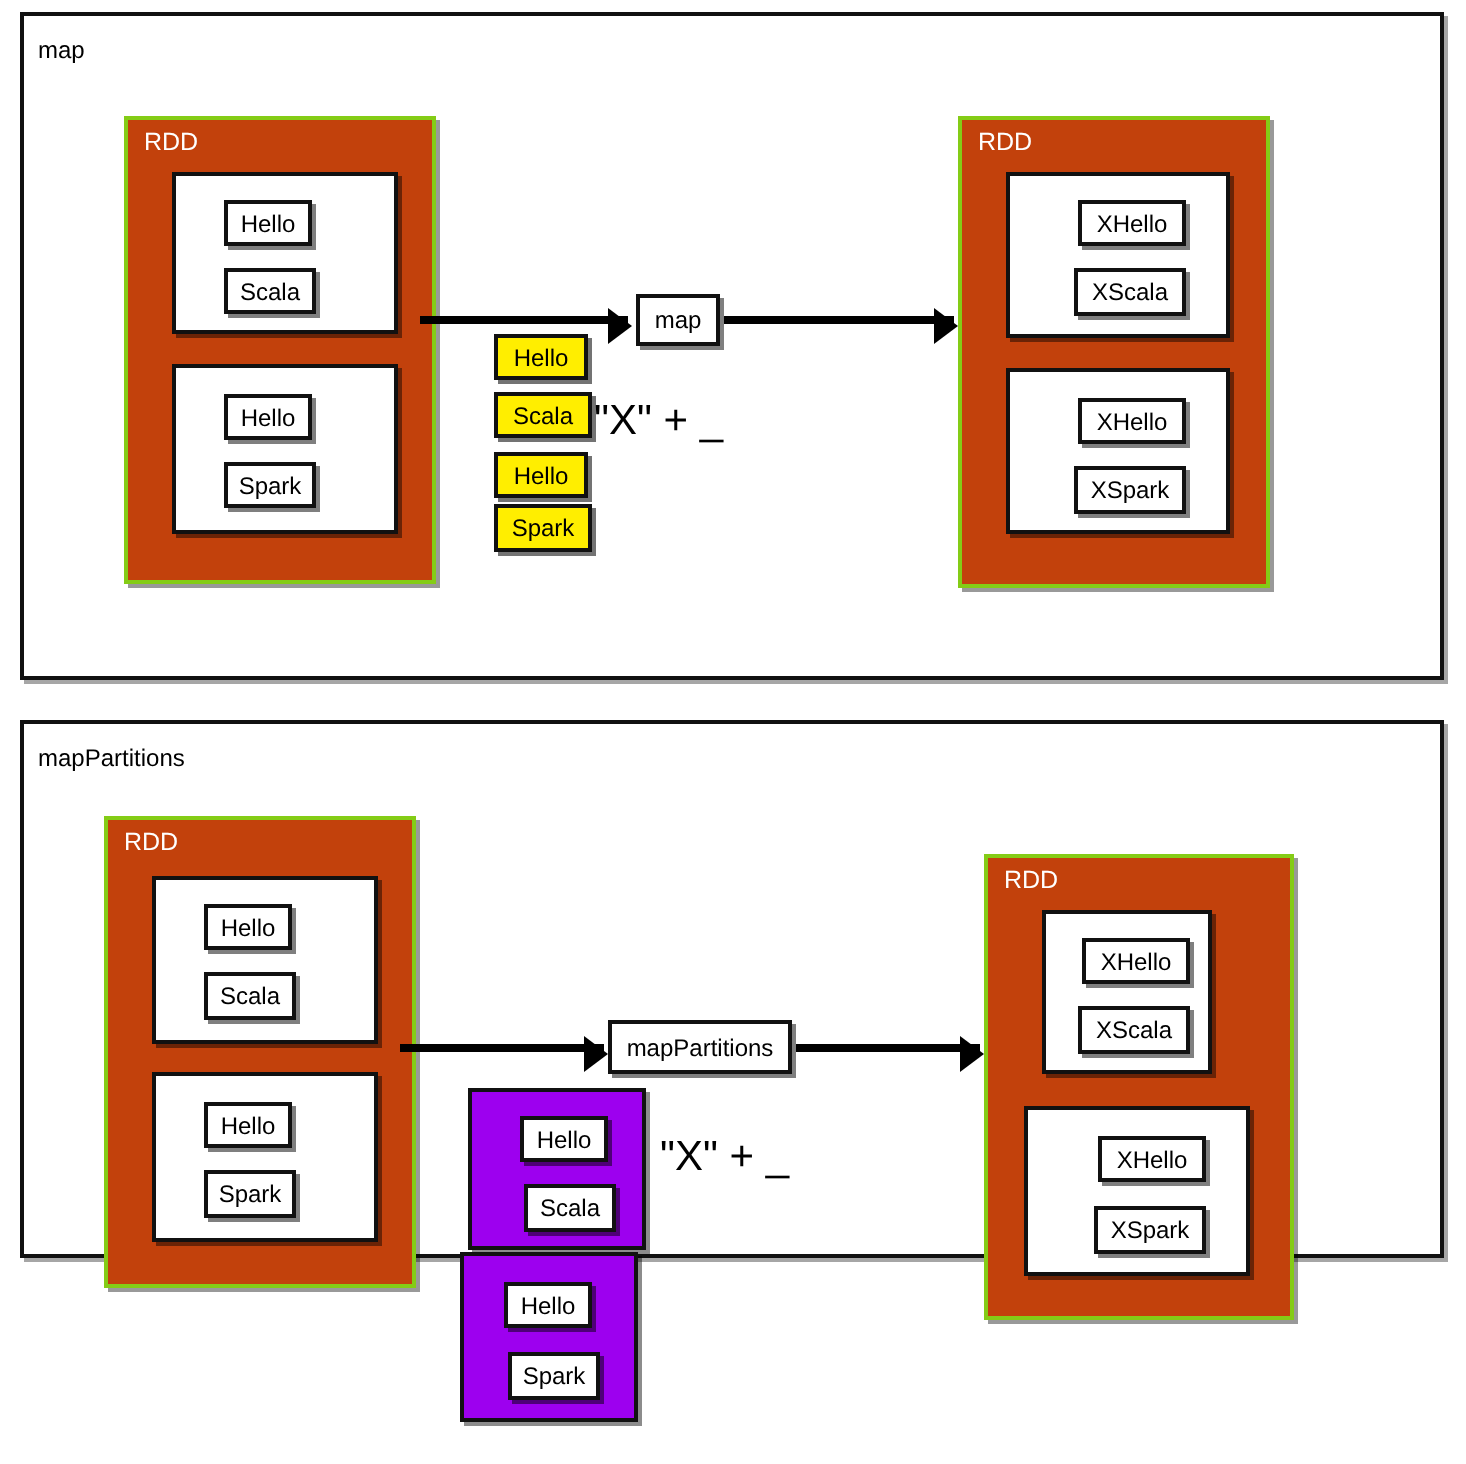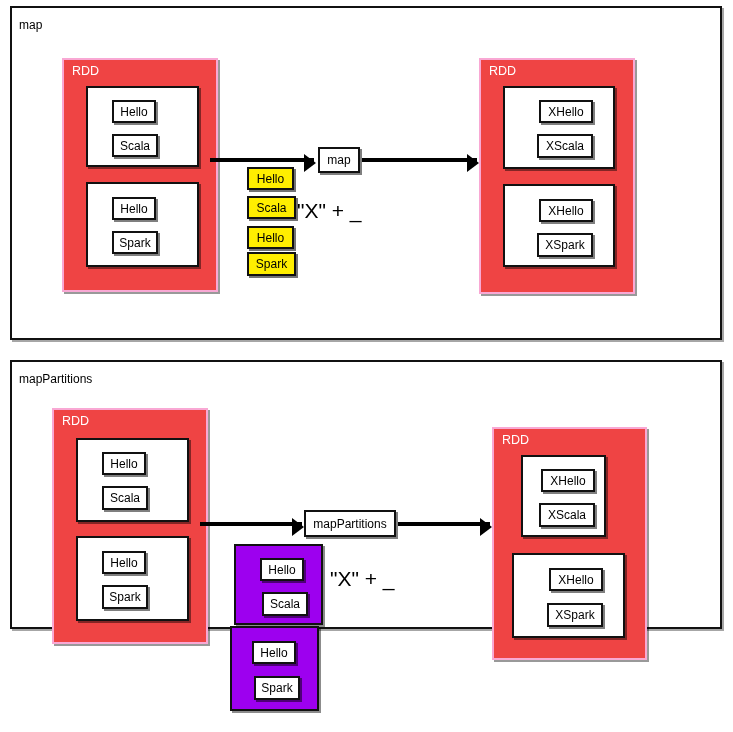--- a/index.html
+++ b/index.html
@@ -33,22 +33,22 @@
     position: absolute;
     font-size: 12px;
     color: #000000;
     letter-spacing: 0px;
     white-space: nowrap;
   }
 
   
   .rdd {
     position: absolute;
-    background: #ef4444;
-    border: 2px solid #f9a8d4;
+    background: #c2410c;
+    border: 2px solid #84cc16;
     box-sizing: border-box;
     box-shadow: 2px 2px 0 rgba(0,0,0,0.4);
   }
   .rdd-label {
     position: absolute;
     left: 8px;
     top: 4px;
     font-size: 12.5px;
     color: #ffffff;
     white-space: nowrap;

